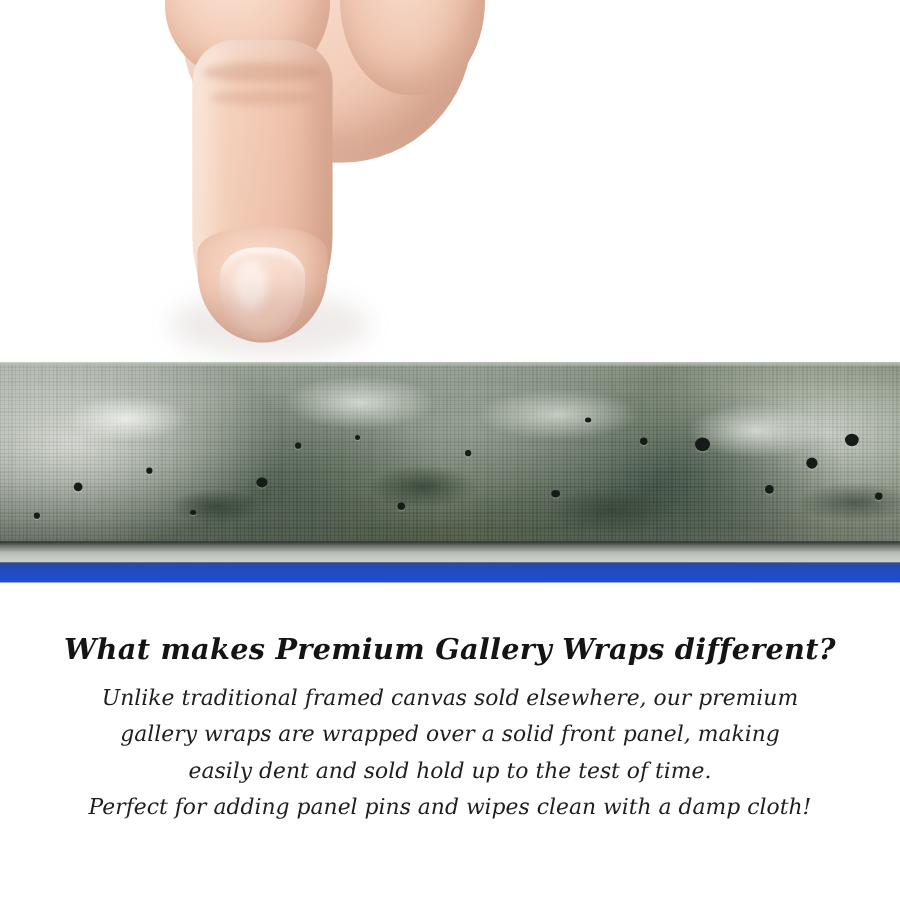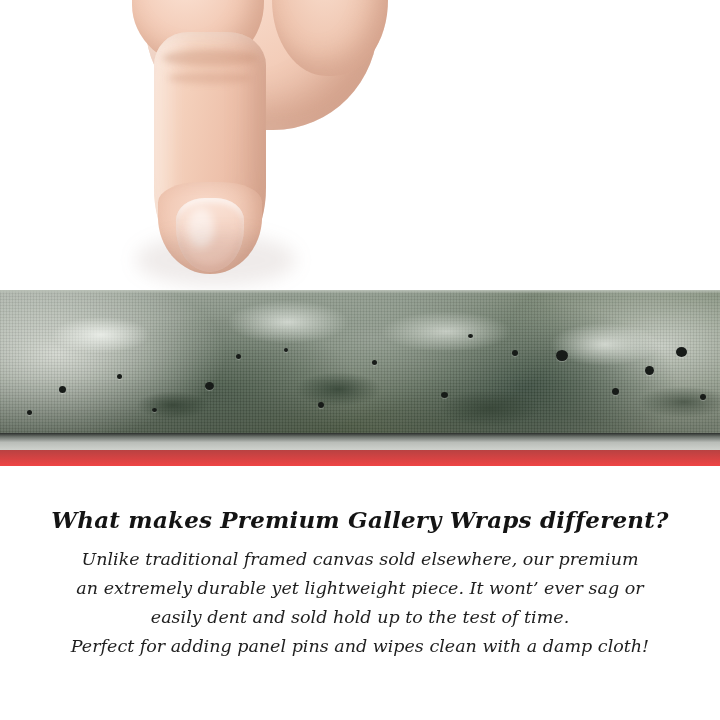--- a/index.html
+++ b/index.html
@@ -10,21 +10,21 @@
   body {
     width: 720px;
     height: 720px;
     overflow: hidden;
     font-family: "DejaVu Sans", sans-serif;
   }
   .stage {
     position: relative;
     width: 720px;
     height: 720px;
-    background: #ef4444;
+    background: #1d4ed8;
     overflow: hidden;
   }
 
   
   .top-area {
     position: absolute;
     left: 0; top: 0;
     width: 720px;
     height: 292px;
     background: #ffffff;
@@ -291,19 +291,19 @@
     <div class="spec" style="left:468px; top:44px;  width:5px;  height:4px;"></div>
 
     <div class="lip"></div>
   </div>
   <div class="strip-shadow"></div>
 
   <div class="copy">
     <div class="headline">What makes Premium Gallery Wraps different?</div>
     <div class="body">
       <span class="line">Unlike traditional framed canvas sold elsewhere, our premium</span>
-      <span class="line">an extremely durable yet lightweight piece. It wont’ ever sag or</span>
+      <span class="line">gallery wraps are wrapped over a solid front panel, making</span>
       <span class="line">easily dent and sold hold up to the test of time.</span>
       <span class="line">Perfect for adding panel pins and wipes clean with a damp cloth!</span>
     </div>
   </div>
 
 </div>
 
 </body></html>

